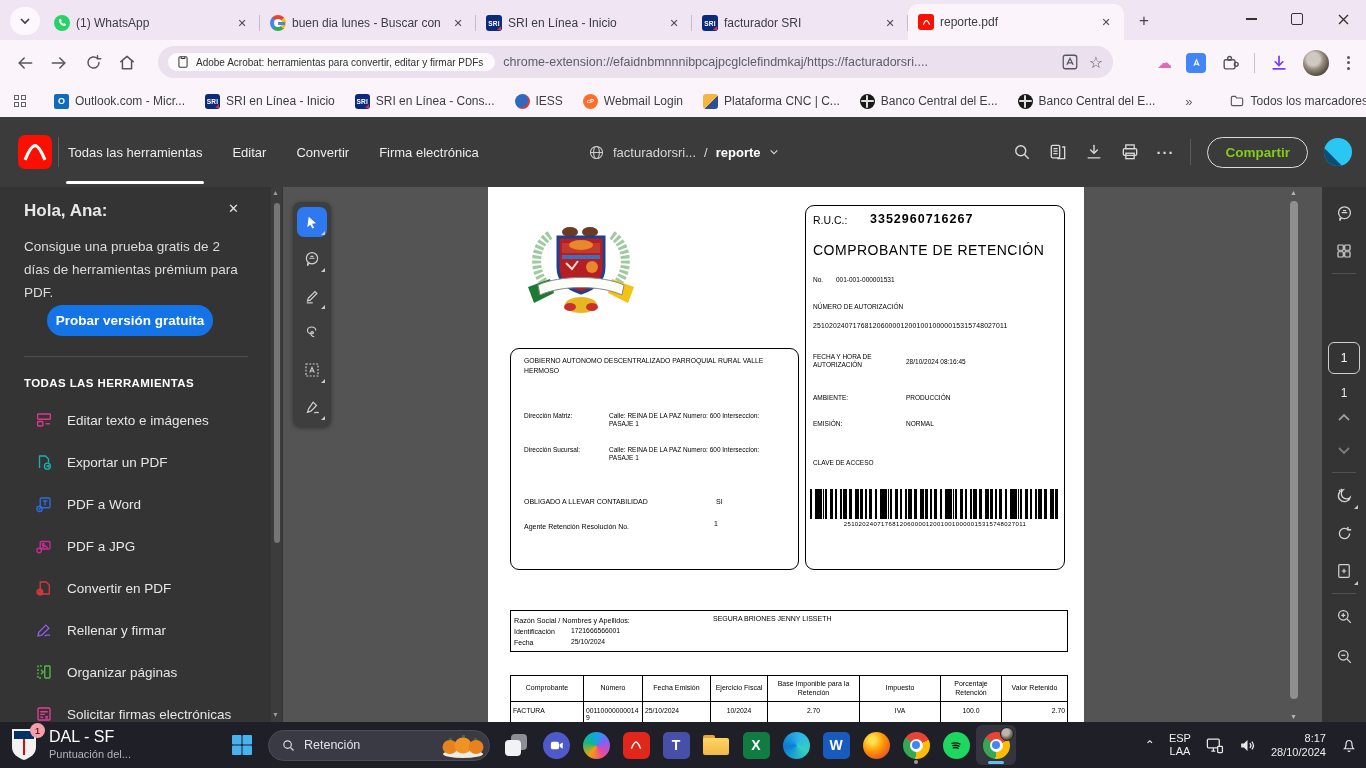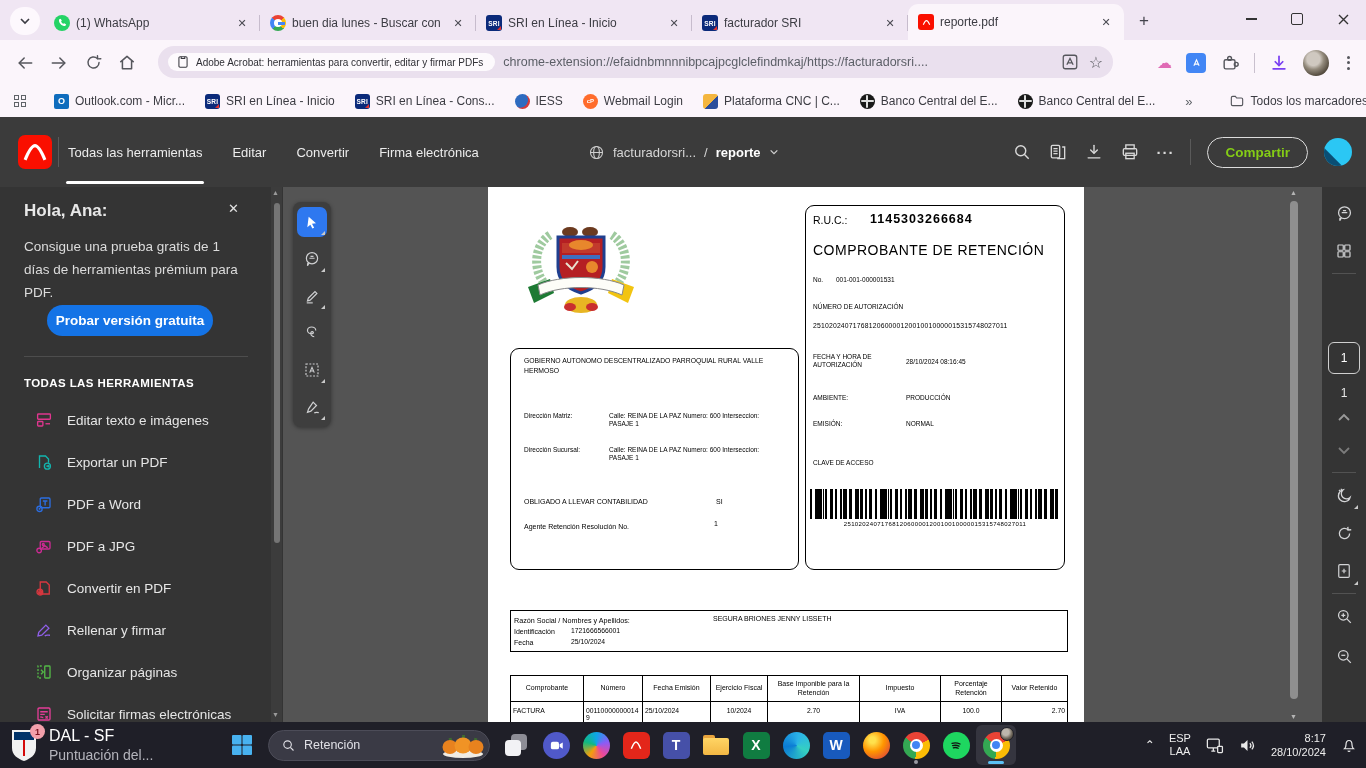--- a/index.html
+++ b/index.html
@@ -133,21 +133,21 @@
   .cell:first-child{border-left:none;}
   .c0{width:72px;}.c1{width:59px;word-break:break-all;}.c2{width:68px;}.c3{width:57px;text-align:center;}
   .c4{width:92px;text-align:center;}.c5{width:81px;text-align:center;}.c6{width:61px;text-align:center;}.c7{width:66px;text-align:right;}
 
   
   .taskbar{position:absolute;left:0;top:722px;width:1366px;height:46px;background:#1f1f28;color:#e8e8e8;}
   .widget{position:absolute;left:10px;top:5px;display:flex;align-items:center;gap:9px;}
   .nflbadge{position:absolute;left:20px;top:-4px;width:15px;height:15px;border-radius:50%;background:#f2a0ab;color:#7a1220;
     font-size:9px;font-weight:bold;display:flex;align-items:center;justify-content:center;}
   .wtitle{font-size:16px;color:#fff;}
-  .wsub{font-size:14px;color:#b4b4bc;margin-top:2px;text-align:right;}
+  .wsub{font-size:11px;color:#b4b4bc;margin-top:2px;text-align:right;}
   .tbicons{position:absolute;left:222px;top:3px;display:flex;align-items:center;}
   .slot{width:40px;height:40px;display:flex;align-items:center;justify-content:center;position:relative;flex:0 0 40px;}
   .searchpill{width:222px;height:31px;margin:0 6px;background:#3a3a45;border:1px solid #4c4c58;border-radius:16px;
     display:flex;align-items:center;gap:8px;padding:0 4px 0 12px;box-sizing:border-box;}
   .searchpill .ph{font-size:12.5px;color:#e0e0e6;flex:1;}
   .appic{width:27px;height:27px;border-radius:6px;display:flex;align-items:center;justify-content:center;}
   .sq{border-radius:5px;color:#fff;font-weight:bold;font-size:14px;}
   .teams{background:#4650a8;}.excel{background:#107c41;}.word{background:#185abd;}
   .acrored{background:#e3261a;}
   .edge{border-radius:50%;background:conic-gradient(from 120deg,#35d0c2,#0b7bd4 40%,#2bb3e8 70%,#35d0c2);}
@@ -423,21 +423,21 @@
       <div class="apill">Compartir</div>
       <div class="aavatar"></div>
     </div>
   </div>
 
   <div class="content">
 
     <div class="panel">
       <span class="pclose">✕</span>
       <div class="hola">Hola, Ana:</div>
-      <div class="promo">Consigue una prueba gratis de 1 días de herramientas prémium para PDF.</div>
+      <div class="promo">Consigue una prueba gratis de 2 días de herramientas prémium para PDF.</div>
       <div class="trialbtn" style="background: rgb(20, 115, 230);">Probar versión gratuita</div>
       <div class="pdiv"></div>
       <div class="ptitle">TODAS LAS HERRAMIENTAS</div>
 
       <div class="tools">
         <div class="tool">
           <span class="ticon" style="color: rgb(224, 54, 142);">
             <svg width="18" height="18" viewBox="0 0 24 24" fill="none" stroke="currentColor" stroke-width="1.8">
                 <rect x="3.5" y="4" width="17" height="7" rx="1"></rect>
                 <rect x="3.5" y="14" width="7" height="6" rx="1"></rect>
@@ -546,21 +546,21 @@
             <path d="M114 64 L92 56 L88 70 L108 80 Z" fill="#f2c411"></path>
             <path d="M18 62 C40 52 82 52 104 62 L102 72 C80 62 42 62 20 72 Z" fill="#fdfdf8" stroke="#888" stroke-width="1"></path>
             <ellipse cx="61" cy="82" rx="16" ry="8" fill="#e8b623"></ellipse>
             <ellipse cx="50" cy="84" rx="6" ry="4" fill="#c92f2f"></ellipse>
             <ellipse cx="72" cy="84" rx="6" ry="4" fill="#c92f2f"></ellipse>
           </svg>
         </div>
 
         <div class="pdfbox" style="left:317px;top:18px;width:258px;height:363px;">
           <span class="abs" style="left:7px;top:8px;font-size:10.5px;">R.U.C.:</span>
-          <span class="abs" style="left:64px;top:6px;font-size:12.5px;font-weight:bold;letter-spacing:1px;">1145303266684</span>
+          <span class="abs" style="left:64px;top:6px;font-size:12.5px;font-weight:bold;letter-spacing:1px;">3352960716267</span>
           <span class="abs" style="left:7px;top:36px;font-size:14px;letter-spacing:.5px;">COMPROBANTE DE RETENCIÓN</span>
           <span class="abs t6" style="left:7px;top:70px;">No.</span>
           <span class="abs t6" style="left:30px;top:70px;">001-001-000001531</span>
           <span class="abs t6" style="left:7px;top:97px;">NÚMERO DE AUTORIZACIÓN</span>
           <span class="abs" style="left:7px;top:116px;font-size:6.8px;letter-spacing:.2px;">2510202407176812060000120010010000015315748027011</span>
           <span class="abs t6" style="left:7px;top:147px;width:95px;">FECHA Y HORA DE AUTORIZACIÓN</span>
           <span class="abs t6" style="left:100px;top:152px;">28/10/2024 08:16:45</span>
           <span class="abs t6" style="left:7px;top:188px;">AMBIENTE:</span>
           <span class="abs t6" style="left:100px;top:188px;">PRODUCCIÓN</span>
           <span class="abs t6" style="left:7px;top:214px;">EMISIÓN:</span>

